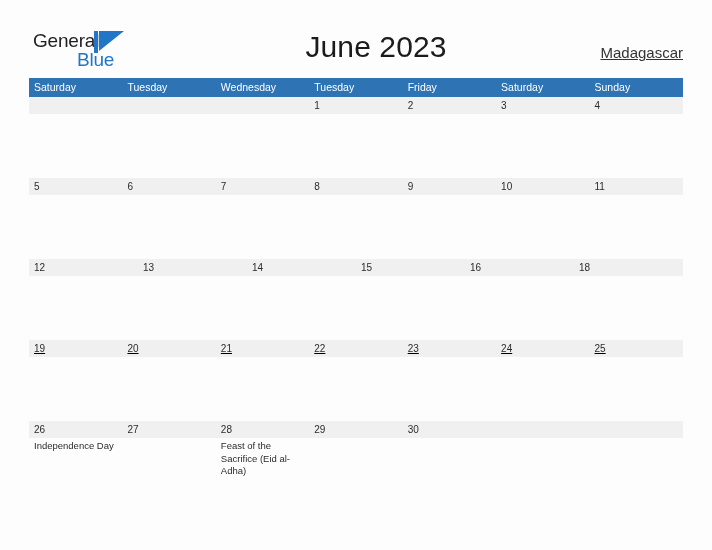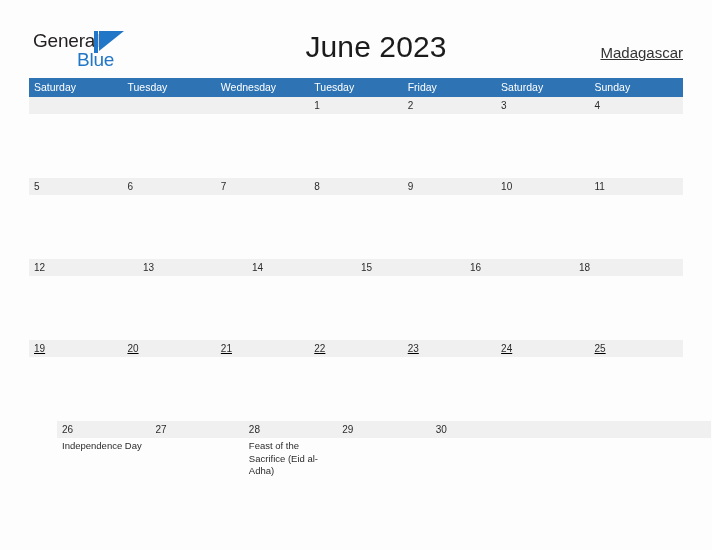--- a/index.html
+++ b/index.html
@@ -113,21 +113,21 @@
 
   .week-row {
     position: relative;
     width: 100%;
     background: #fdfdfd;
   }
   .week-row.wk0 { height: 81px; }
   .week-row.wk1 { height: 81px; }
   .week-row.wk2 { height: 81px; }
   .week-row.wk3 { height: 81px; text-decoration: underline; }
-  .week-row.wk4 { height: 81px; margin-left: 28px; }
+  .week-row.wk4 { height: 81px; }
 
   .week-row .band {
     position: absolute;
     left: 0;
     top: 0;
     width: 100%;
     height: 17px;
     background: #f0f0f0;
   }
   .week-row.hasrule .rule {

